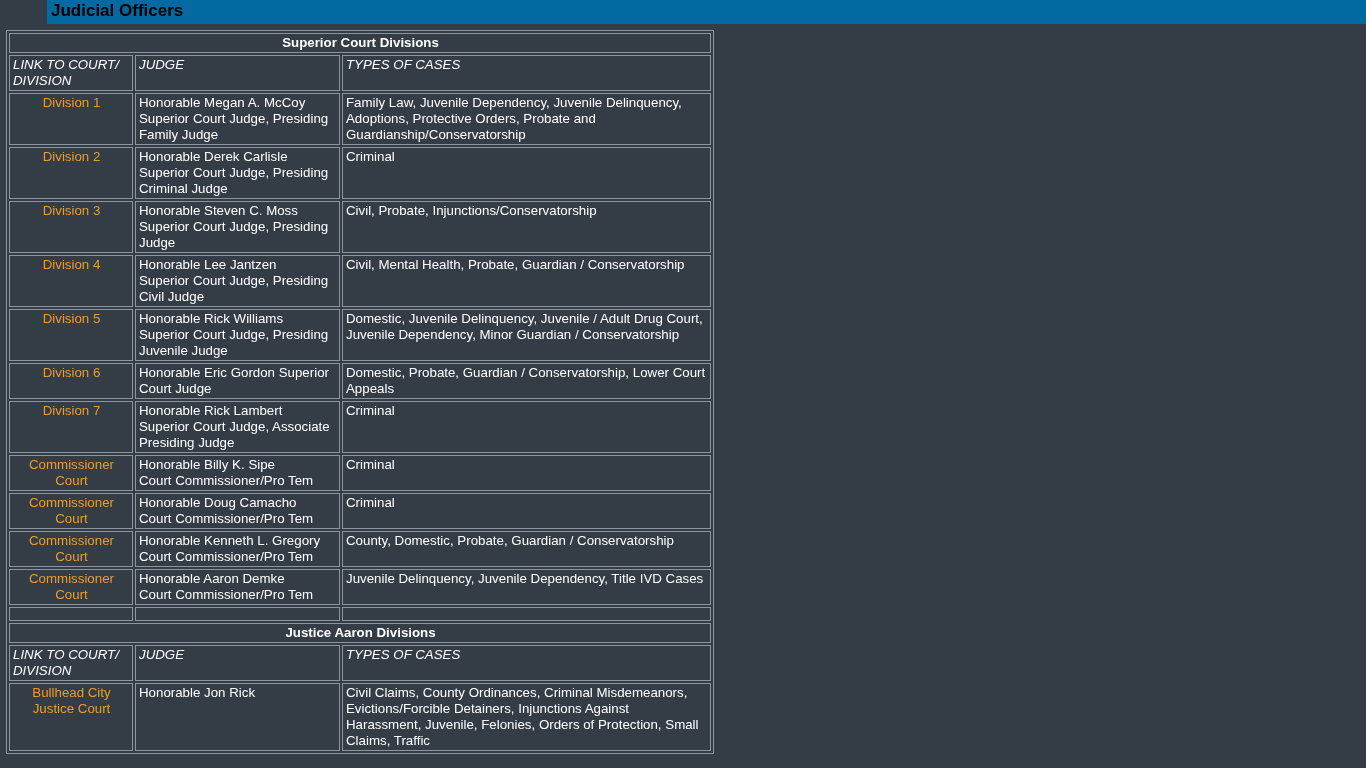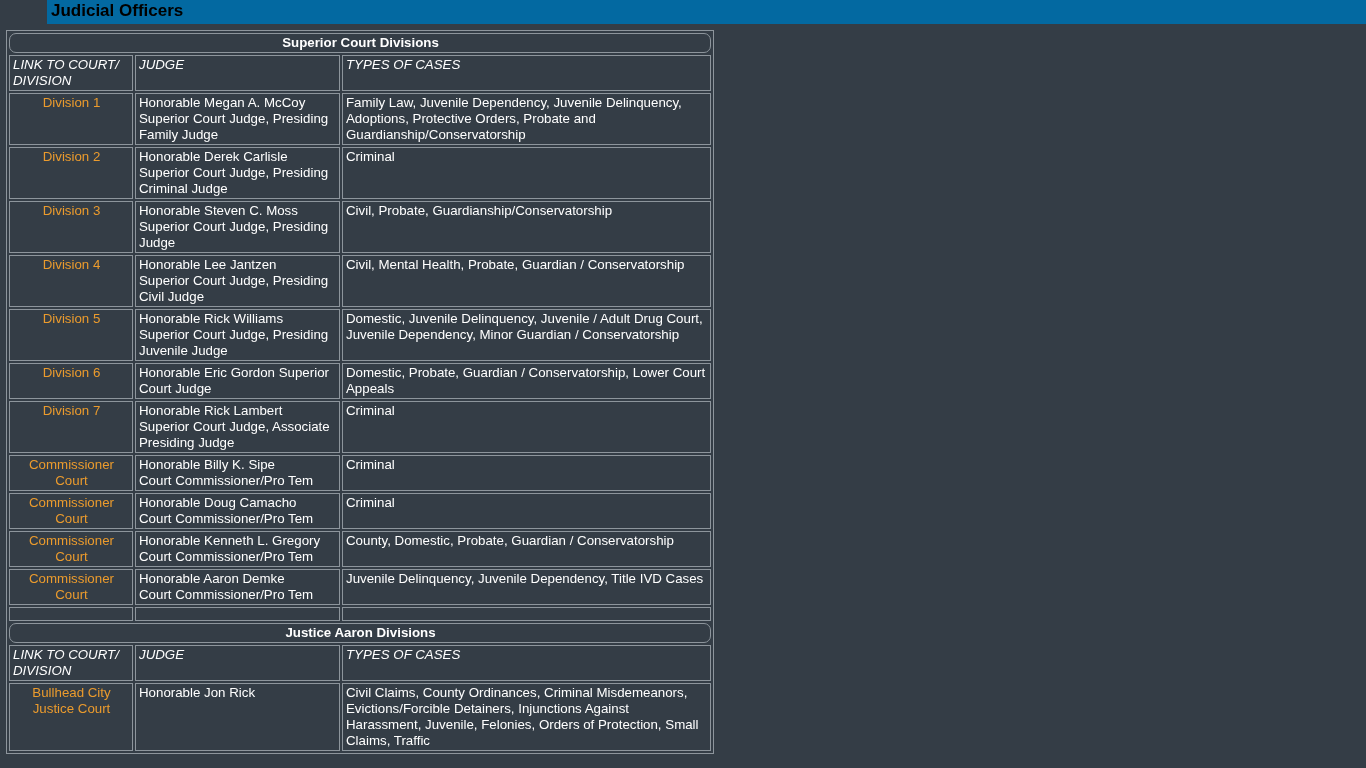--- a/index.html
+++ b/index.html
@@ -51,21 +51,20 @@
     background: #343d46;
     word-wrap: break-word;
   }
   td.section-title {
     background: #1f2533;
     text-align: center;
     font-weight: bold;
     font-size: 13.3px;
     padding: 5px 2px;
     vertical-align: middle;
-    border-radius: 7px;
   }
   td.colhead {
     text-align: left;
     font-style: italic;
     font-size: 13.5px;
     vertical-align: middle;
     padding: 6px 2px;
   }
   td.linkcell {
     vertical-align: middle;
@@ -124,21 +123,21 @@
             <span class="jname">Superior Court Judge, Presiding Criminal Judge</span>
           </td>
         <td>Criminal</td>
       </tr>
       <tr>
         <td class="linkcell"><a class="court-link">Division 3</a></td>
         <td>
             <span class="jname">Honorable Steven C. Moss</span>
             <span class="jname">Superior Court Judge, Presiding Judge</span>
           </td>
-        <td>Civil, Probate, Guardianship/Conservatorship</td>
+        <td>Civil, Probate, Injunctions/Conservatorship</td>
       </tr>
       <tr>
         <td class="linkcell"><a class="court-link">Division 4</a></td>
         <td>
             <span class="jname">Honorable Lee Jantzen</span>
             <span class="jname">Superior Court Judge, Presiding Civil Judge</span>
           </td>
         <td>Civil, Mental Health, Probate, Guardian / Conservatorship</td>
       </tr>
       <tr>

